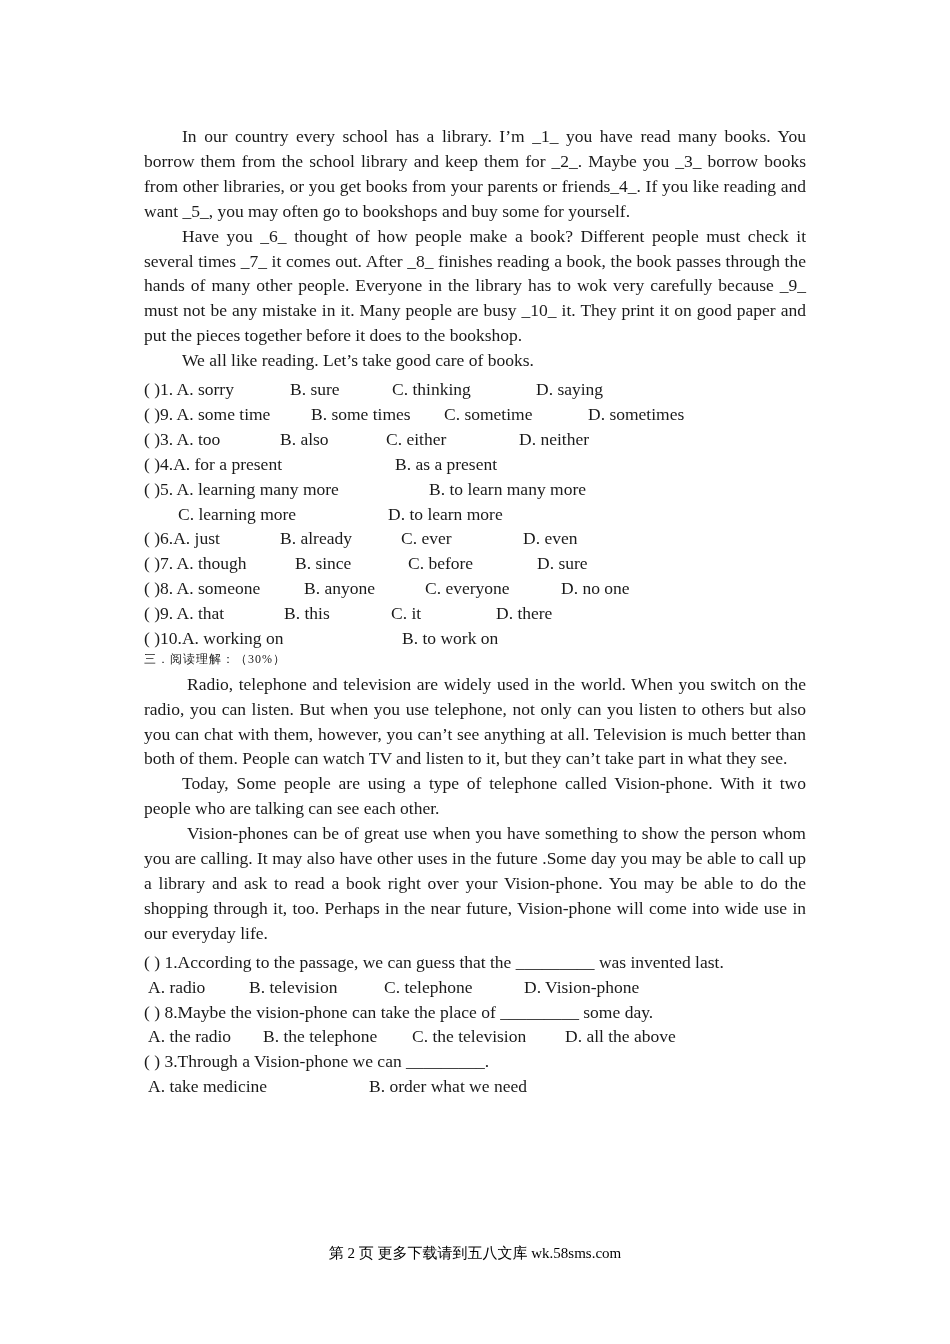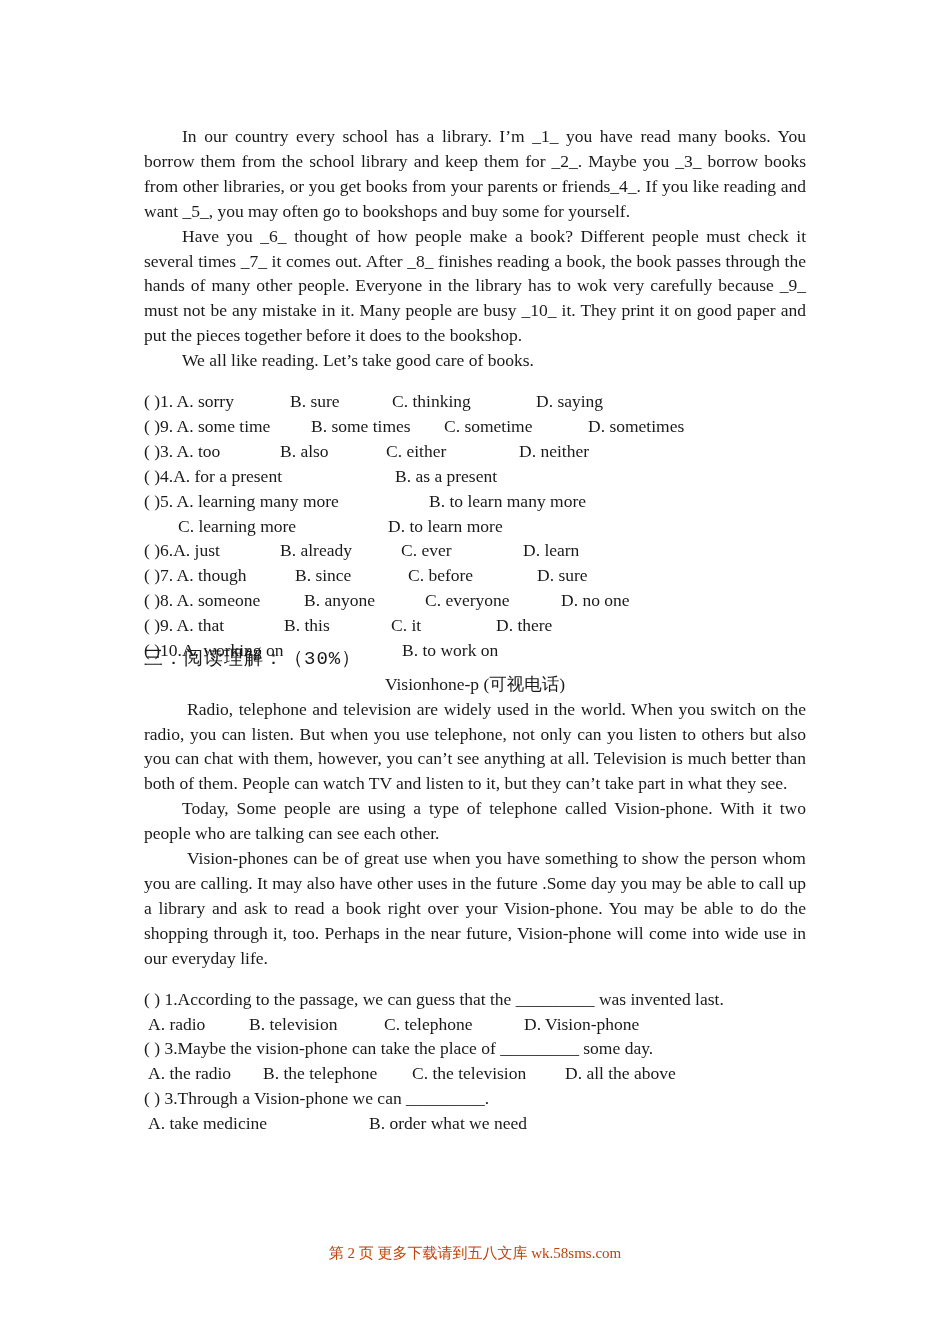--- a/index.html
+++ b/index.html
@@ -2,24 +2,24 @@
 <html><head>
 <meta charset="utf-8">
 <style>
   html, body { margin:0; padding:0; background:#ffffff; }
   body { width:950px; height:1344px; position:relative; overflow:hidden;
          font-family:"Liberation Serif", "DejaVu Serif", serif; color:#1a1a1a; }
   .page { position:absolute; left:144px; top:124px; width:662px; font-size:17.5px; line-height:24.9px; }
   .para { margin:0; text-align:justify; text-indent:38px; }
   .para.last-left { text-align:left;font-family:Liberation Serif, serif; }
   .line { position:relative; height:24.9px; white-space:nowrap; }
-  .line span { position:absolute; top:16px; }
-  .section { font-size:19px; letter-spacing:1px; height:24.9px; line-height:24.9px; font-family:Liberation Mono, monospace; }
+  .line span { position:absolute; top:4px; }
+  .section { font-size:12px; letter-spacing:1px; height:24.9px; line-height:24.9px; font-family:Liberation Serif, serif; }
   .center-title { text-align:center; height:24.9px; }
-  .footer { position:absolute; top:1244px; left:0; width:950px; text-align:center; font-size:15px; color:#c2410c; }
+  .footer { position:absolute; top:1244px; left:0; width:950px; text-align:center; font-size:15px; color:#000000; }
 </style>
 </head>
 <body>
 
 <div class="page">
 
   <p class="para">In our country every school has a library. I’m _1_ you have read many books. You borrow them from the school library and keep them for _2_. Maybe you _3_ borrow books from other libraries, or you get books from your parents or friends_4_. If you like reading and want _5_, you may often go to bookshops and buy some for yourself.</p>
   <p class="para">Have you _6_ thought of how people make a book? Different people must check it several times _7_ it comes out. After _8_ finishes reading a book, the book passes through the hands of many other people. Everyone in the library has to wok very carefully because _9_ must not be any mistake in it. Many people are busy _10_ it. They print it on good paper and put the pieces together before it does to the bookshop.</p>
   <p class="para last-left">We all like reading. Let’s take good care of books.</p>
 
@@ -50,21 +50,21 @@
     <span style="left:285px">B. to learn many more</span>
   </div>
   <div class="line">
     <span style="left:34px">C. learning more</span>
     <span style="left:244px">D. to learn more</span>
   </div>
   <div class="line">
     <span style="left:0">(    )6.A. just</span>
     <span style="left:136px">B. already</span>
     <span style="left:257px">C. ever</span>
-    <span style="left:379px">D. learn</span>
+    <span style="left:379px">D. even</span>
   </div>
   <div class="line">
     <span style="left:0">(    )7. A. though</span>
     <span style="left:151px">B. since</span>
     <span style="left:264px">C. before</span>
     <span style="left:393px">D. sure</span>
   </div>
   <div class="line">
     <span style="left:0">(    )8. A. someone</span>
     <span style="left:160px">B. anyone</span>
@@ -76,37 +76,36 @@
     <span style="left:140px">B. this</span>
     <span style="left:247px">C. it</span>
     <span style="left:352px">D. there</span>
   </div>
   <div class="line">
     <span style="left:0">(    )10.A. working on</span>
     <span style="left:258px">B. to work on</span>
   </div>
 
   <div class="section">三．阅读理解：（30%）</div>
-  <div class="center-title">Visionhone-p (可视电话)</div>
 
   <p class="para" style="text-indent:43px">Radio, telephone and television are widely used in the world. When you switch on the radio, you can listen. But when you use telephone, not only can you listen to others but also you can chat with them, however, you can’t see anything at all. Television is much better than both of them. People can watch TV and listen to it, but they can’t take part in what they see.</p>
   <p class="para">Today, Some people are using a type of telephone called Vision-phone. With it two people who are talking can see each other.</p>
   <p class="para" style="text-indent:43px">Vision-phones can be of great use when you have something to show the person whom you are calling. It may also have other uses in the future .Some day you may be able to call up a library and ask to read a book right over your Vision-phone. You may be able to do the shopping through it, too. Perhaps in the near future, Vision-phone will come into wide use in our everyday life.</p>
 
   <div class="line">
     <span style="left:0">(    ) 1.According to the passage, we can guess that the _________ was invented last.</span>
   </div>
   <div class="line">
     <span style="left:4px">A. radio</span>
     <span style="left:105px">B. television</span>
     <span style="left:240px">C. telephone</span>
     <span style="left:380px">D. Vision-phone</span>
   </div>
   <div class="line">
-    <span style="left:0">(    ) 3.Maybe the vision-phone can take the place of _________ some day.</span>
+    <span style="left:0">(    ) 8.Maybe the vision-phone can take the place of _________ some day.</span>
   </div>
   <div class="line">
     <span style="left:4px">A. the radio</span>
     <span style="left:119px">B. the telephone</span>
     <span style="left:268px">C. the television</span>
     <span style="left:421px">D. all the above</span>
   </div>
   <div class="line">
     <span style="left:0">(    ) 3.Through a Vision-phone we can _________.</span>
   </div>

